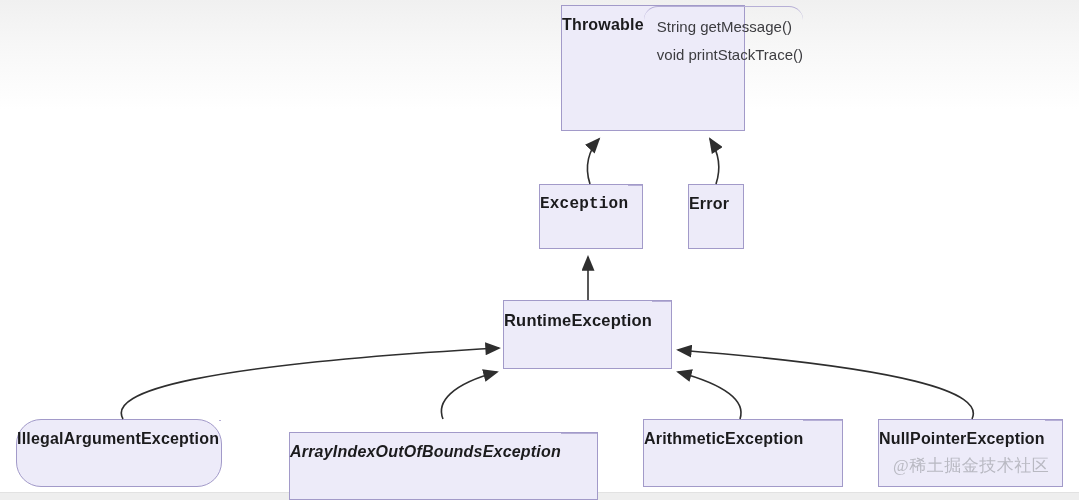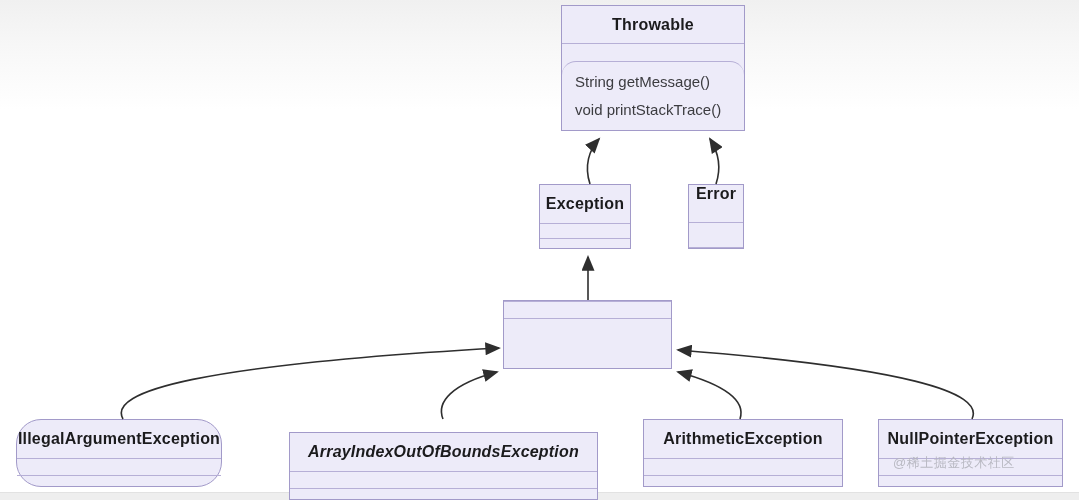--- a/index.html
+++ b/index.html
@@ -12,21 +12,21 @@
   }
   .bottom-strip{
     position:absolute;left:0;top:492px;width:1079px;height:8px;
     background:#eeeeee;border-top:1px solid #e2e2e2;box-sizing:border-box;
   }
   .clsbox{
     position:absolute;
     background:var(--box-fill,#edebf9);
     border:1.5px solid var(--box-border,#a29ac9);
     box-sizing:border-box;
-    display:flex;flex-direction:column;
+    display:flex;flex-direction:row;
     z-index:1;
   }
   .cls-title{
     display:flex;align-items:center;justify-content:center;
     font-weight:bold;color:var(--title-text,#1b1b1d);
     font-size:16px;letter-spacing:0.2px;white-space:nowrap;
   }
   .cmp{border-top:1px solid var(--divider,#b6afd6);}
   .cmp.grow{flex:1;}
   .methods{
@@ -35,42 +35,42 @@
     padding:6px 0 0 13px;
     font-size:15px;line-height:28px;
     color:var(--method-text,#3c3c40);
     white-space:nowrap;
     border-radius:14px;
   }
   
   #box-throwable   {left:561px;top:5px;  width:184px;height:126px;}
   #box-throwable .cls-title{height:37px;}
   #box-throwable .cmp-attrs{height:17px;}
-  #box-exception   {left:539px;top:184px;width:92px; height:65px;}
+  #box-exception   {left:539px;top:184px;width:104px; height:65px;font-family:Liberation Mono, monospace;}
   #box-error       {left:688px;top:184px;width:56px; height:65px;gap:19px;}
   #box-runtime     {left:503px;top:300px;width:169px;height:69px;}
   #box-runtime .cls-title{height:39px;font-size:16.5px;}
   #box-runtime .cmp-attrs{height:16px;}
   #box-illegal     {left:16px;  top:419px;width:206px;height:68px;border-radius:25px;}
   #box-arrayindex  {left:289px;top:432px;width:309px;height:68px;font-style:italic;}
   #box-arithmetic  {left:643px;top:419px;width:200px;height:68px;}
   #box-nullpointer {left:878px;top:419px;width:185px;height:68px;}
   .mid .cls-title, .leaf .cls-title{height:38px;}
   .mid .cmp-attrs{height:14px;}
   .leaf .cmp-attrs{height:16px;}
   
   svg.arrows{position:absolute;left:0;top:0;z-index:2;pointer-events:none;}
   svg.arrows path.rel{fill:none;stroke:var(--arrow,#2e2e2e);stroke-width:1.6px;}
   svg.arrows .head{fill:var(--arrow,#2e2e2e);}
   
   .watermark{
     position:absolute;left:893px;top:454px;z-index:3;
-    font-size:13px;letter-spacing:0.5px;
+    font-size:17px;letter-spacing:0.5px;
     color:var(--watermark-text,#b4b4bd);
-    opacity:0.9;white-space:nowrap;
+    opacity:0.9;white-space:nowrap;font-family:Liberation Serif, serif;
   }
 </style>
 </head>
 <body>
 
 <div class="canvas">
 
   <div class="clsbox" id="box-throwable">
     <div class="cls-title">Throwable</div>
     <div class="cmp cmp-attrs"></div>
@@ -86,20 +86,21 @@
     <div class="cmp grow"></div>
   </div>
 
   <div class="clsbox mid" id="box-error">
     <div class="cls-title">Error</div>
     <div class="cmp cmp-attrs"></div>
     <div class="cmp grow"></div>
   </div>
 
   <div class="clsbox" id="box-runtime">
+    <div class="cls-title">RuntimeException</div>
     <div class="cmp cmp-attrs"></div>
     <div class="cmp grow"></div>
   </div>
 
   <div class="clsbox leaf" id="box-illegal">
     <div class="cls-title">IllegalArgumentException</div>
     <div class="cmp cmp-attrs"></div>
     <div class="cmp grow"></div>
   </div>
 

